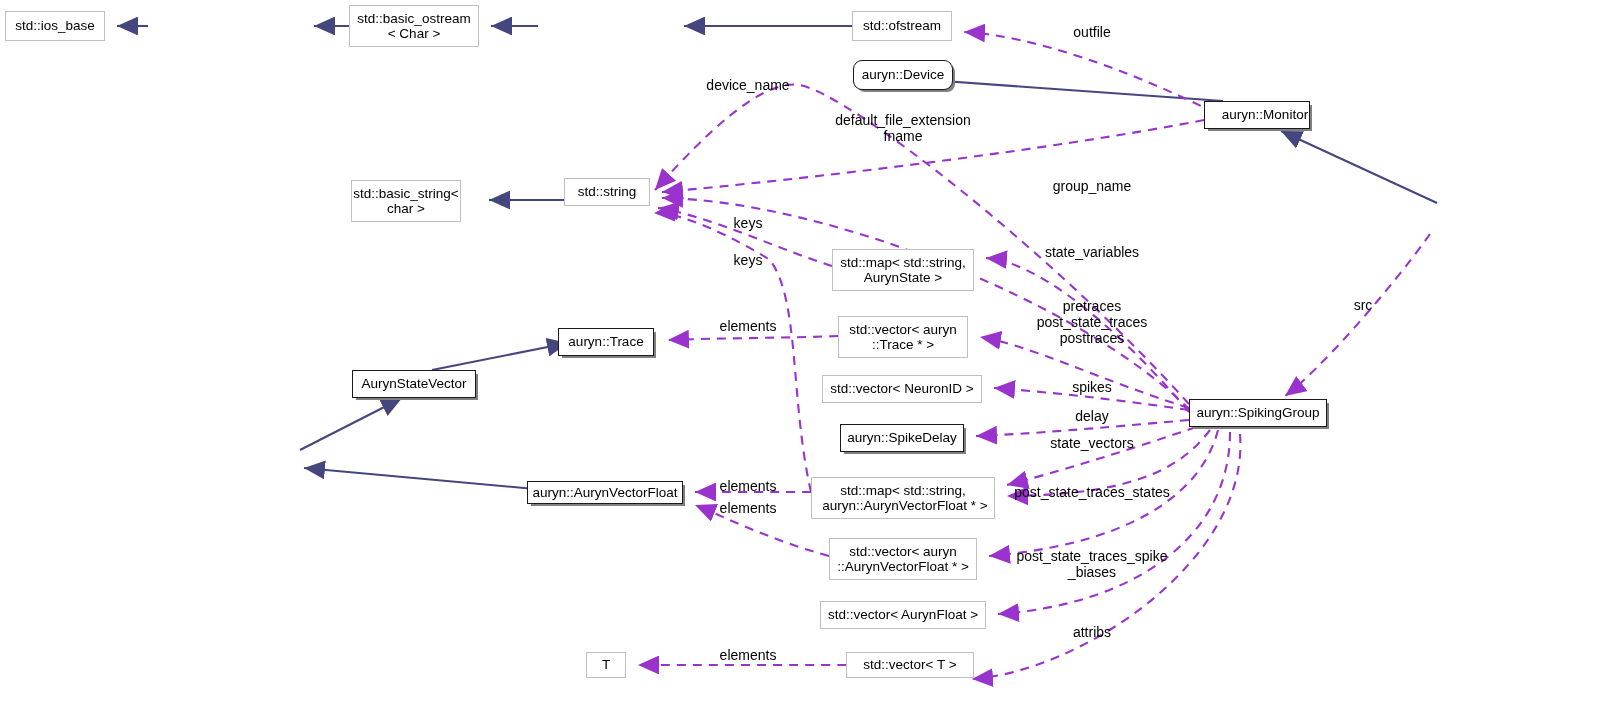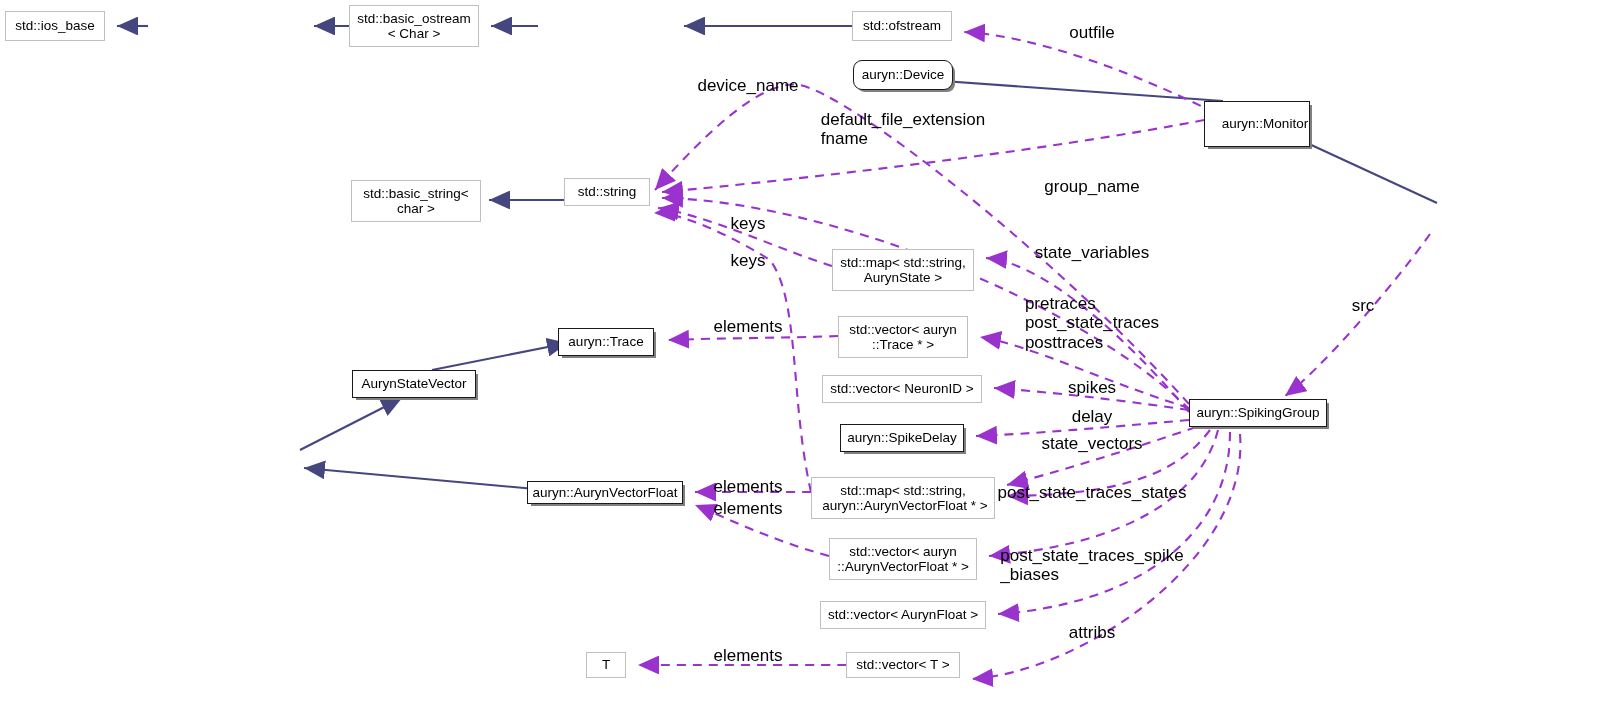--- a/index.html
+++ b/index.html
@@ -6,21 +6,21 @@
   #canvas{position:relative;width:1611px;height:704px;background:#ffffff;
           font-family:"Liberation Sans","DejaVu Sans",sans-serif;overflow:hidden;}
   svg.edges{position:absolute;left:0;top:0;width:1611px;height:704px;pointer-events:none;}
   .node{position:absolute;box-sizing:border-box;display:flex;align-items:center;
         justify-content:center;text-align:center;line-height:1.12;
         font-size:13.5px;color:#000000;background:#ffffff;white-space:pre;}
   .node.plain{border:1px solid #c0c0c0;}
   .node.strong{border:1.6px solid #1a1a1a;}
   .node.hl{border:1.6px solid #4d4d4d;background:#bfbfbf;}
   .node.shadow{box-shadow:3px 3px 0 -1px #808080;}
-  .elabel{position:absolute;font-size:17px;color:#000000;text-align:left;
+  .elabel{position:absolute;font-size:14px;color:#000000;text-align:center;
           white-space:pre;line-height:1.14;transform:translate(-50%,-50%);}
 </style>
 </head>
 <body>
 
 <div id="canvas">
 
   <svg class="edges" viewBox="0 0 1611 704">
     <defs>
       <marker id="inh" markerWidth="11" markerHeight="9" refX="10" refY="4.5" orient="auto">
@@ -66,41 +66,41 @@
       <path d="M1240,434 C1250,560 1080,672 972,679"></path>
       <path d="M1430,234 C1390,290 1320,370 1285,396"></path>
     </g>
   </svg>
 
   <div class="node plain" style="left:5px;top:11px;width:100px;height:30px;"><span>std::ios_base</span></div>
   <div class="node plain" style="left:349px;top:5px;width:130px;height:42px;"><span>std::basic_ostream
 &lt; Char &gt;</span></div>
   <div class="node plain" style="left:852px;top:11px;width:100px;height:30px;"><span>std::ofstream</span></div>
   <div class="node strong shadow" style="left:853px;top:60px;width:100px;height:30px;border-radius:9px;"><span>auryn::Device</span></div>
-  <div class="node strong shadow" style="left:1204px;top:101px;width:106px;height:46px;padding-left:16px;"><span>auryn::Monitor</span></div>
-  <div class="node plain" style="left:351px;top:180px;width:130px;height:42px;"><span>std::basic_string&lt;
+  <div class="node strong shadow" style="left:1204px;top:101px;width:106px;height:28px;padding-left:16px;"><span>auryn::Monitor</span></div>
+  <div class="node plain" style="left:351px;top:180px;width:110px;height:42px;"><span>std::basic_string&lt;
 char &gt;</span></div>
   <div class="node plain" style="left:564px;top:178px;width:86px;height:28px;"><span>std::string</span></div>
   <div class="node plain" style="left:832px;top:249px;width:142px;height:42px;"><span>std::map&lt; std::string,
 AurynState &gt;</span></div>
   <div class="node plain" style="left:838px;top:316px;width:130px;height:42px;"><span>std::vector&lt; auryn
 ::Trace * &gt;</span></div>
   <div class="node strong shadow" style="left:558px;top:328px;width:96px;height:28px;"><span>auryn::Trace</span></div>
   <div class="node strong shadow" style="left:352px;top:370px;width:124px;height:28px;"><span>AurynStateVector</span></div>
   <div class="node plain" style="left:822px;top:375px;width:160px;height:28px;"><span>std::vector&lt; NeuronID &gt;</span></div>
   <div class="node strong shadow" style="left:1189px;top:399px;width:138px;height:28px;"><span>auryn::SpikingGroup</span></div>
   <div class="node strong shadow" style="left:840px;top:424px;width:124px;height:28px;"><span>auryn::SpikeDelay</span></div>
   <div class="node strong shadow" style="left:527px;top:481px;width:156px;height:23px;"><span>auryn::AurynVectorFloat</span></div>
   <div class="node plain" style="left:811px;top:477px;width:184px;height:42px;"><span>std::map&lt; std::string,
  auryn::AurynVectorFloat * &gt;</span></div>
   <div class="node plain" style="left:829px;top:538px;width:148px;height:42px;"><span>std::vector&lt; auryn
 ::AurynVectorFloat * &gt;</span></div>
   <div class="node plain" style="left:820px;top:601px;width:166px;height:28px;"><span>std::vector&lt; AurynFloat &gt;</span></div>
   <div class="node plain" style="left:586px;top:652px;width:40px;height:26px;"><span>T</span></div>
-  <div class="node plain" style="left:846px;top:652px;width:114px;height:26px;"><span>std::vector&lt; T &gt;</span></div>
+  <div class="node plain" style="left:846px;top:652px;width:128px;height:26px;"><span>std::vector&lt; T &gt;</span></div>
 
   <div class="elabel" style="left:1092px;top:33px;">outfile</div>
   <div class="elabel" style="left:903px;top:129px;">default_file_extension
 fname</div>
   <div class="elabel" style="left:1092px;top:187px;">group_name</div>
   <div class="elabel" style="left:748px;top:86px;">device_name</div>
   <div class="elabel" style="left:748px;top:224px;">keys</div>
   <div class="elabel" style="left:748px;top:261px;">keys</div>
   <div class="elabel" style="left:1092px;top:253px;">state_variables</div>
   <div class="elabel" style="left:748px;top:327px;">elements</div>

